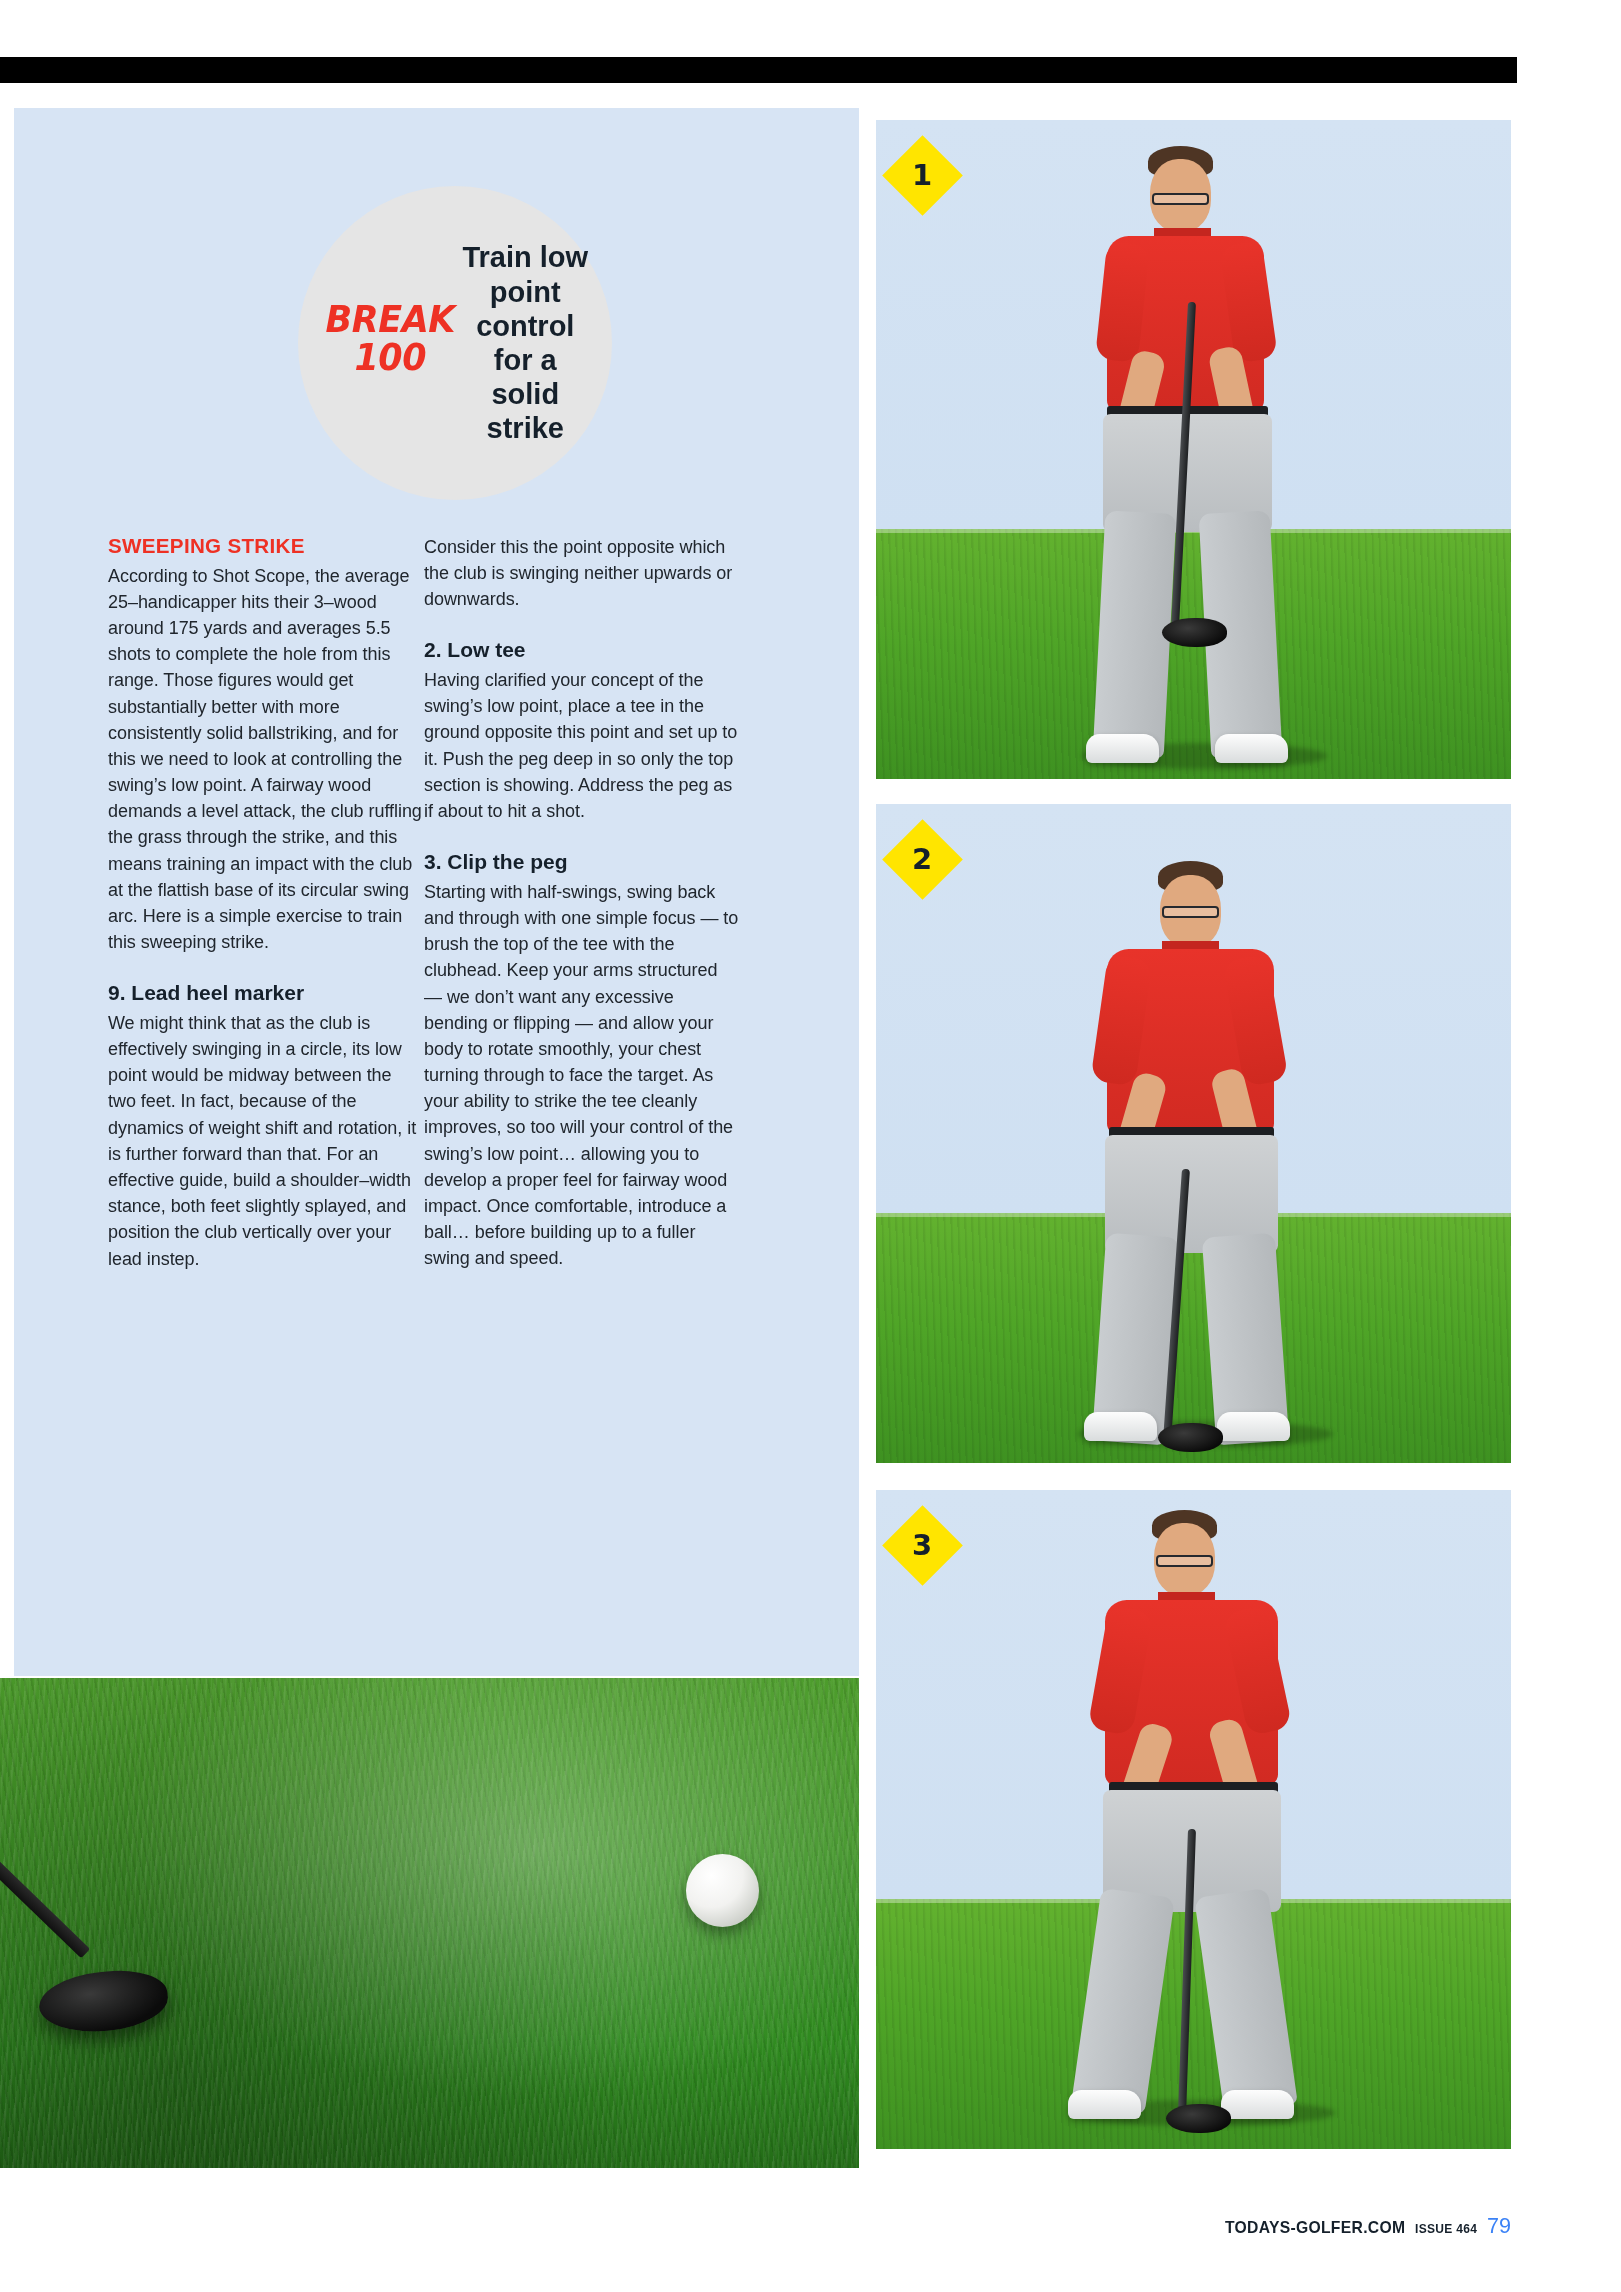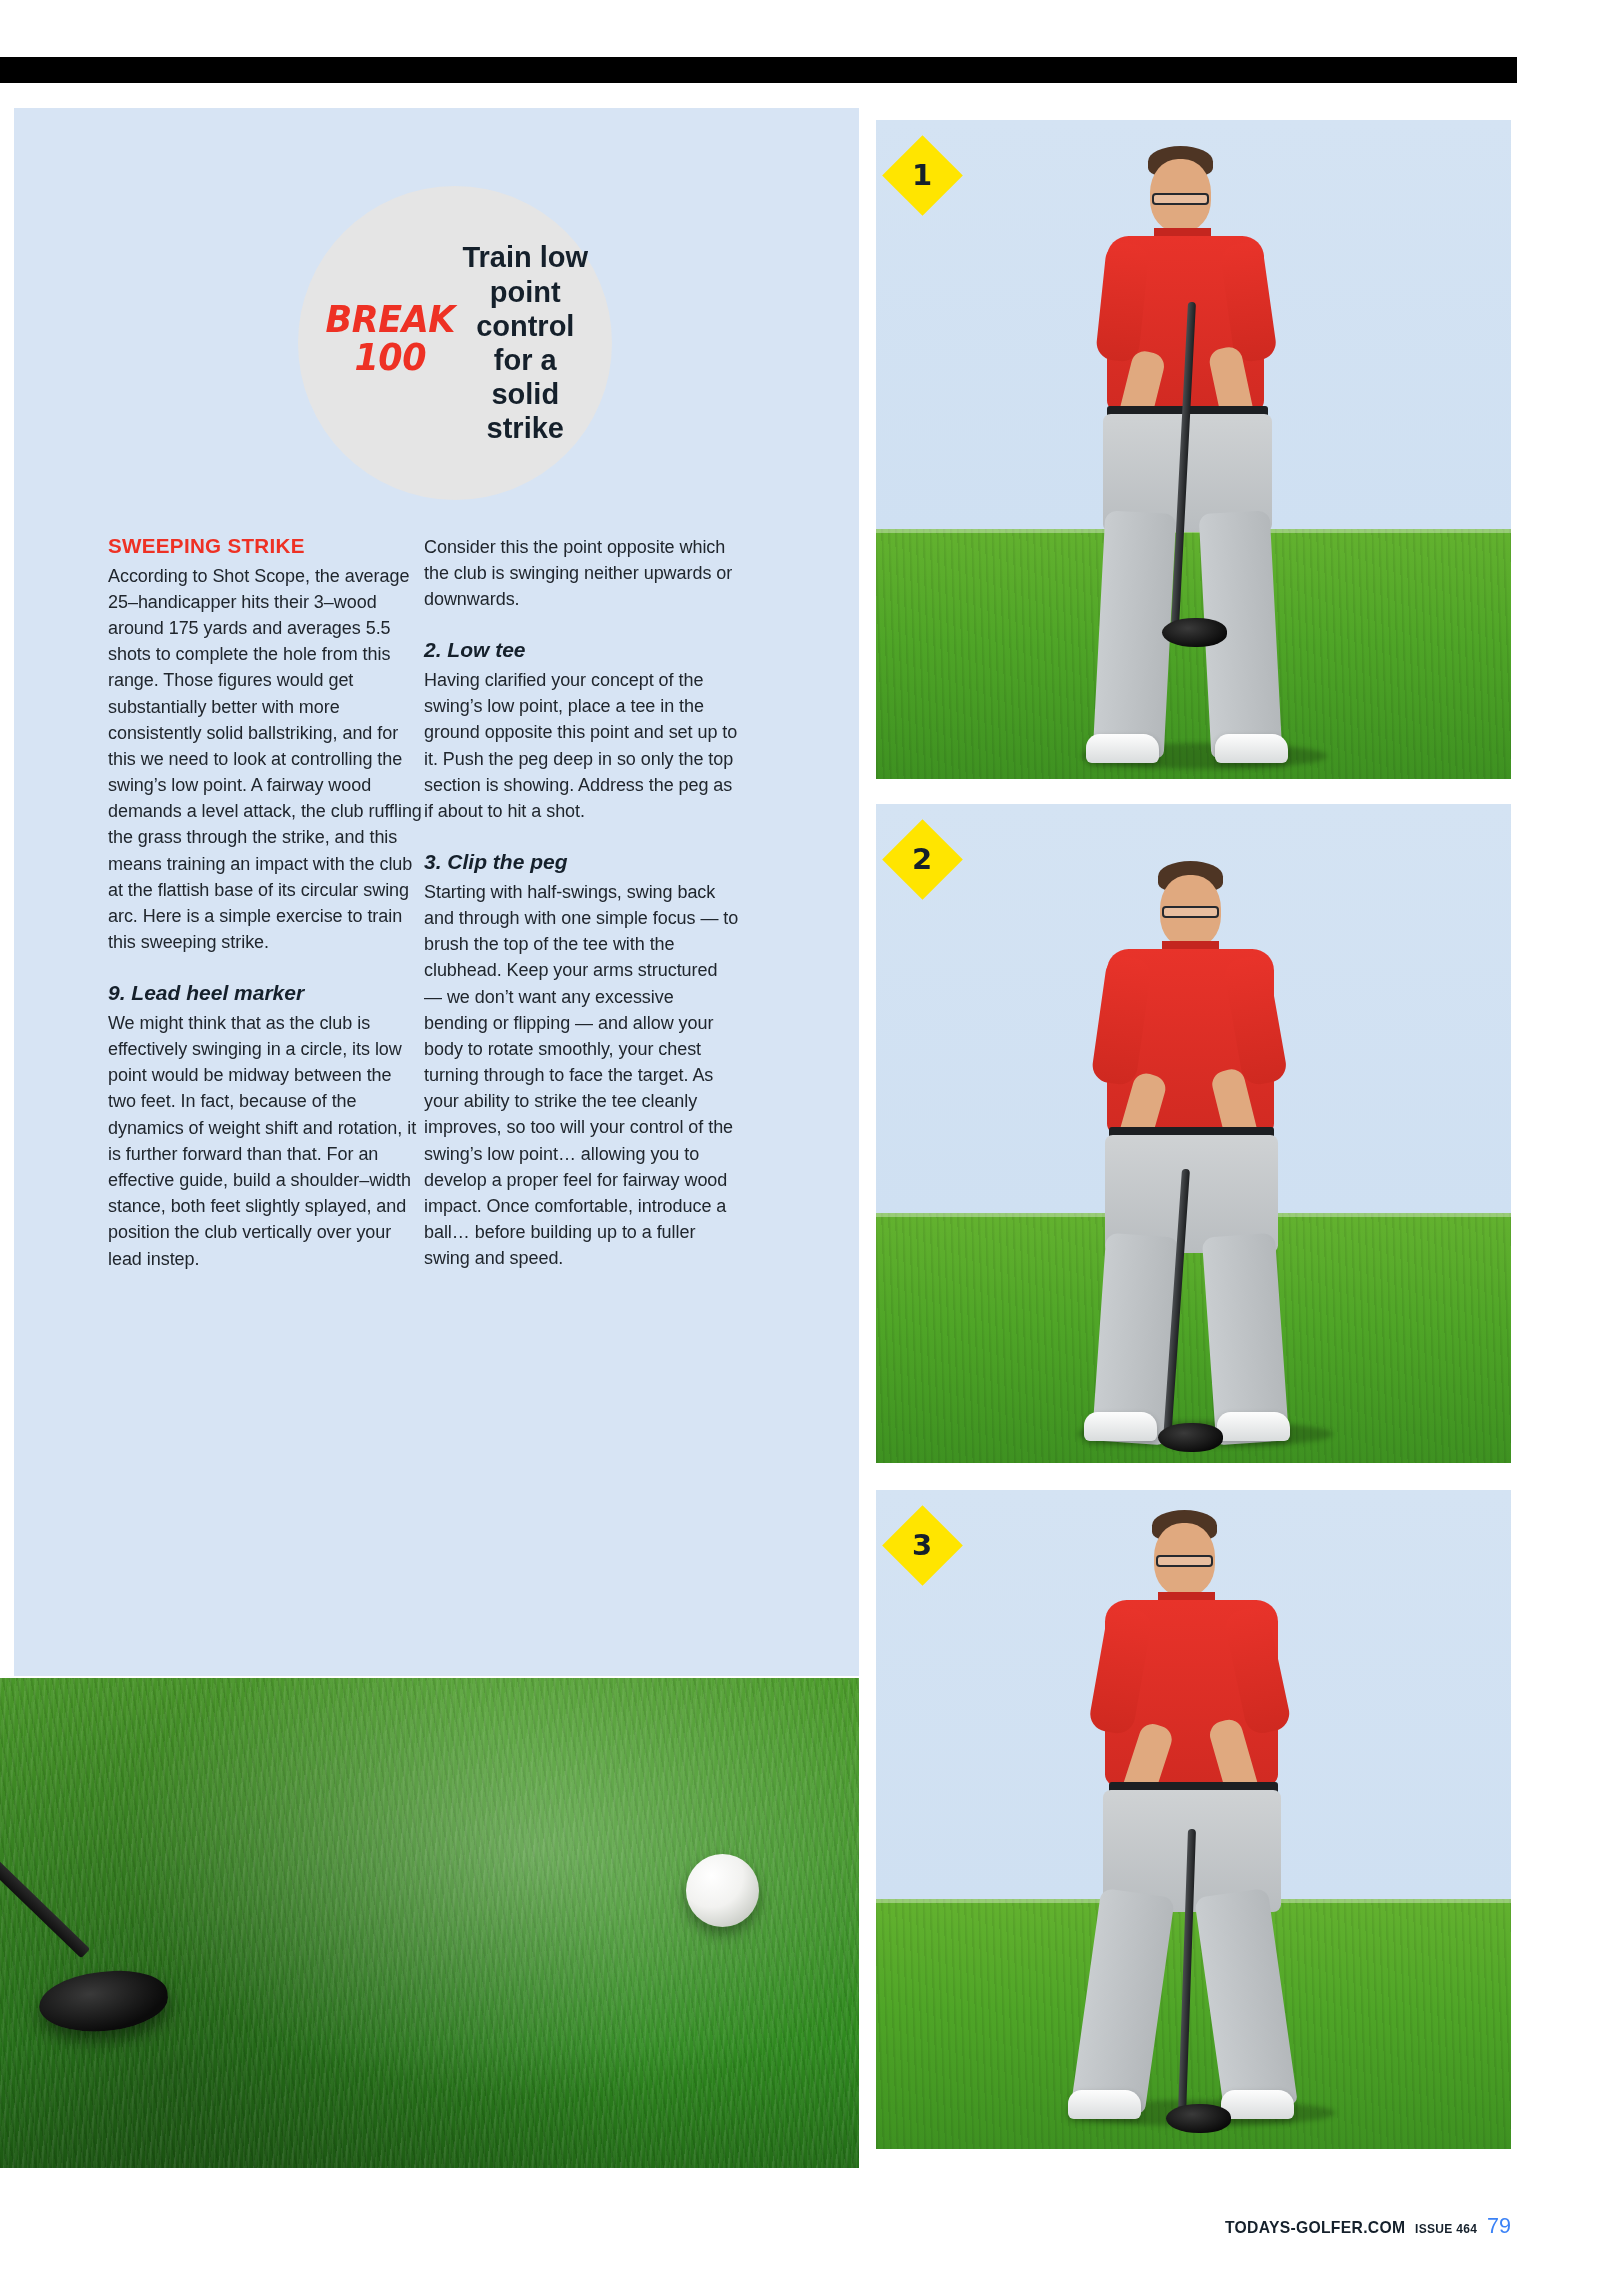--- a/index.html
+++ b/index.html
@@ -107,21 +107,21 @@
     line-height: 1.15;
   }
   .col p {
     font-family: "Liberation Sans", sans-serif;
     font-size: 18px;
     line-height: 1.455;
     color: #20262d;
     margin: 0;
     letter-spacing: -0.05px;
   }
-  .col p + .subhead { margin-top: 25.5px; font-style: italic; }
+  .col p + .subhead { margin-top: 25.5px; }
 
   
   .photo-grass {
     position: absolute;
     left: 0px;
     top: 1678px;
     width: 859px;
     height: 490px;
     overflow: hidden;
     background: #2f7d1f;

